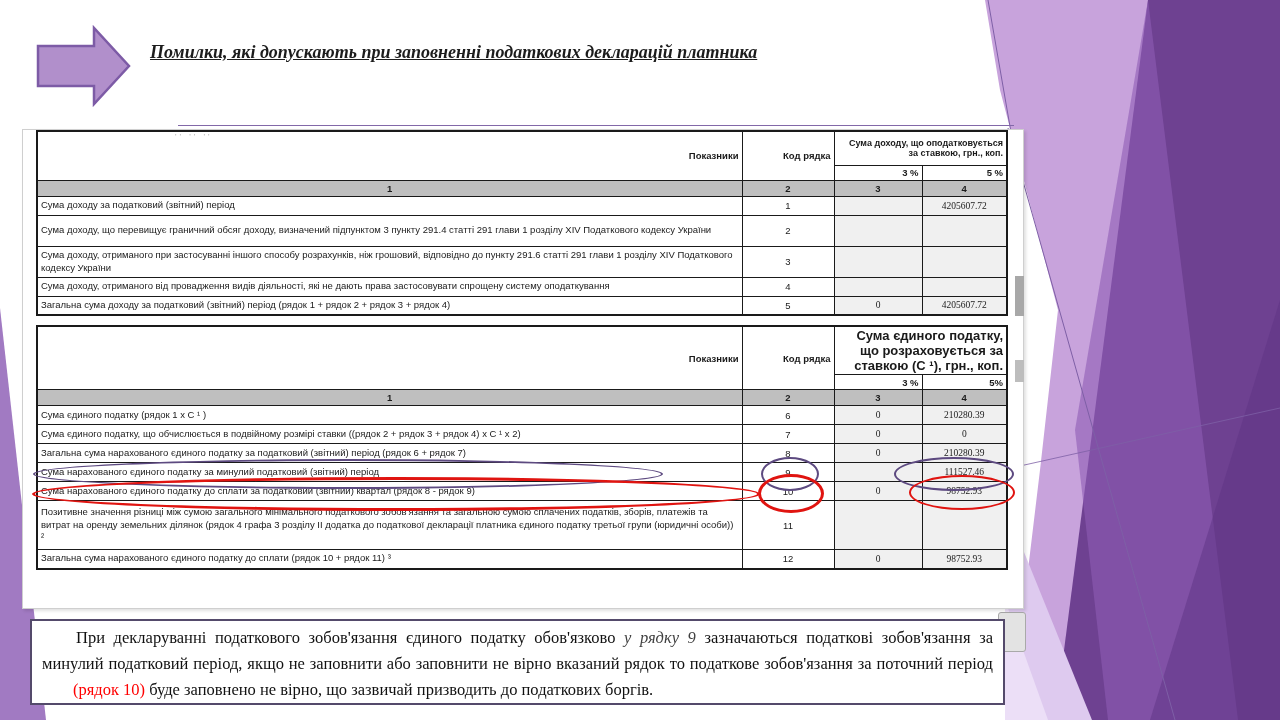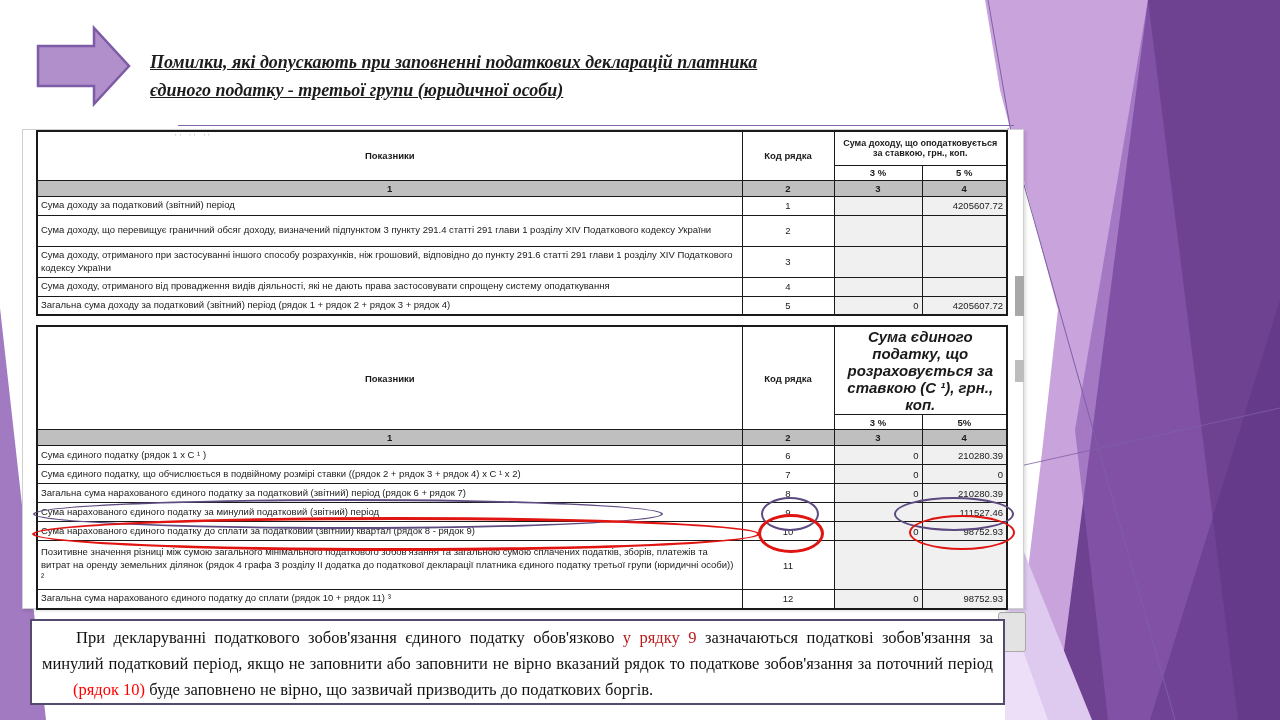--- a/index.html
+++ b/index.html
@@ -1,37 +1,37 @@
 <!DOCTYPE html>
 <html><head>
 <meta charset="utf-8">
 <style>
   html,body{margin:0;padding:0;}
   body{width:1280px;height:720px;position:relative;overflow:hidden;background:#ffffff;
        font-family:"Liberation Sans", sans-serif;}
   
   #bg{position:absolute;left:0;top:0;width:1280px;height:720px;z-index:0;}
   
-  .title-wrap{position:absolute;left:150px;top:48px;width:830px;z-index:2;}
+  .title-wrap{position:absolute;left:150px;top:38px;width:830px;z-index:2;}
   .title-line{font-family:"Liberation Serif", serif;font-weight:bold;font-style:italic;
       text-decoration:underline;font-size:18px;line-height:28px;color:#1c1c1c;}
   .arrow-wrap{position:absolute;left:36px;top:24px;z-index:2;}
   
   .panel{position:absolute;left:22px;top:129px;width:1000px;height:478px;background:#ffffff;
       border:1px solid #cfcfcf;box-shadow:2px 2px 3px rgba(0,0,0,.12);z-index:2;}
   .artifact-marks{position:absolute;left:152px;top:2px;font-size:8px;color:#aaaaaa;letter-spacing:3px;}
   .sec-title{margin:7px 0 3px 13px;width:970px;text-align:center;font-size:11px;font-weight:bold;color:#1a1a1a;}
   table.form{border-collapse:collapse;margin-left:13px;width:970px;table-layout:fixed;}
   table.form td{border:1px solid #1a1a1a;font-size:9.5px;color:#1a1a1a;padding:1px 3px;
       vertical-align:middle;position:relative;overflow:visible;}
   table.form{border:2px solid #1a1a1a;}
-  td.hdr{text-align:center;font-weight:bold;}
+  td.hdr{text-align:right;font-weight:bold;}
   td.numrow{background:#bfbfbf;text-align:center;font-weight:bold;height:13px;padding:0 3px;}
   td.code{text-align:center;}
-  td.val{background:#f0f0f0;text-align:right;color:#3535c6;font-size:9.5px;}
+  td.val{background:#f0f0f0;text-align:center;color:#3535c6;font-size:9.5px;font-family:Liberation Serif, serif;}
   td.rowtext{line-height:1.35;}
   tr.h1{height:34px;} tr.h1b{height:44px;} tr.h2{height:15px;}
   tr.r1{height:19px;} tr.r2{height:31px;margin-left:27px;} tr.r3{height:49px;}
   .gap{height:9px;}
   
   .oval{position:absolute;border-radius:50%;pointer-events:none;z-index:5;}
   .ov-p{border:2px solid #5d4a80;}
   .ov-r{border:3px solid #e01410;}
   .ov-text-p{left:-5px;top:-4px;width:626px;height:26px;}
   .ov-code-p{left:50%;margin-left:-27px;top:-6px;width:54px;height:30px;}
@@ -43,21 +43,21 @@
   .strip1{top:146px;height:40px;}
   .strip2{top:230px;height:22px;background:#bdbdbd;}
   .footnote-dash{position:absolute;left:13px;bottom:-12px;width:30px;height:1px;background:#444;}
   .gray-tab{position:absolute;left:976px;top:483px;width:26px;height:38px;background:#e3e3e3;
       border:1px solid #a9a9a9;border-radius:3px;}
   
   .note{position:absolute;left:30px;top:619px;width:975px;height:86px;background:#ffffff;
       border:2px solid #544a6b;z-index:2;box-sizing:border-box;padding:4px 10px 0 10px;}
   .note p{margin:0;font-family:"Liberation Serif", serif;font-size:16.5px;line-height:26px;
       color:#111;text-align:justify;text-indent:34px;}
-  .seg-purple{color:#b91c1c;}
+  .seg-purple{color:#404040;font-style:italic;}
   .seg-red{color:#ff0000;margin-left:31px;}
   .thin-top-line{position:absolute;left:178px;top:125px;width:836px;height:1px;background:#8268a8;z-index:1;}
 </style>
 </head>
 <body>
 
 <svg id="bg" viewBox="0 0 1280 720" xmlns="http://www.w3.org/2000/svg">
   <polygon points="985,0 1160,0 1090,720 1010,720 1040,470 1058,310 1000,90" fill="#c8a3dc"></polygon>
   <polygon points="1148,0 1280,0 1280,720 1055,720" fill="#6e4191"></polygon>
   <polygon points="1148,0 1238,720 1108,720 1075,430" fill="#8e5cb4" opacity="0.6"></polygon>
@@ -72,21 +72,20 @@
 
 <div class="thin-top-line"></div>
 
 <div class="arrow-wrap">
   <svg width="96" height="84" viewBox="0 0 96 84" xmlns="http://www.w3.org/2000/svg">
     <path d="M2 22 L58 22 L58 4 L93 42 L58 80 L58 62 L2 62 Z" fill="#b18fcb" stroke="#7d5ba6" stroke-width="2.5"></path>
   </svg>
 </div>
 <div class="title-wrap">
   <div class="title-line">Помилки, які допускають при заповненні податкових декларацій платника</div>
-  <div class="title-line">єдиного податку - третьої групи (юридичної особи)</div>
 </div>
 
 <div class="panel">
   <div class="artifact-marks">'' '' ''</div>
 
   <table class="form">
     <colgroup>
         <col style="width:705px">
         <col style="width:92px">
         <col style="width:88px">
@@ -147,21 +146,21 @@
     <colgroup>
         <col style="width:705px">
         <col style="width:92px">
         <col style="width:88px">
         <col style="width:85px">
       </colgroup>
     <tbody>
         <tr class="h1b">
       <td class="hdr" rowspan="2">Показники</td>
       <td class="hdr" rowspan="2">Код рядка</td>
-      <td class="hdr" colspan="2" style="font-size:15px;font-style:italic;">Сума єдиного податку, що розраховується за ставкою (С ¹), грн., коп.</td>
+      <td class="hdr" colspan="2" style="font-size:13px;">Сума єдиного податку, що розраховується за ставкою (С ¹), грн., коп.</td>
     </tr>
     <tr class="h2">
       <td class="hdr">3 %</td>
       <td class="hdr">5%</td>
     </tr>
     <tr>
       <td class="numrow">1</td>
       <td class="numrow">2</td>
       <td class="numrow">3</td>
       <td class="numrow">4</td>

